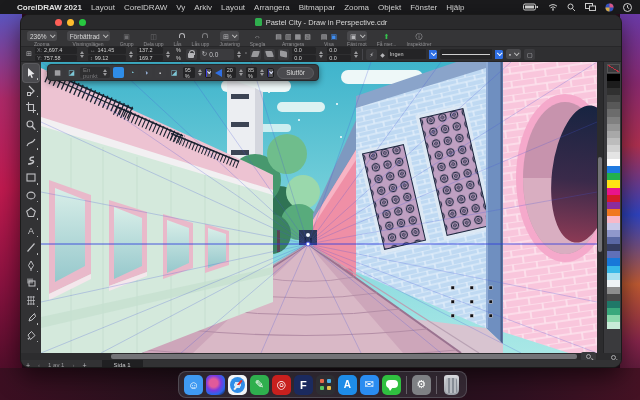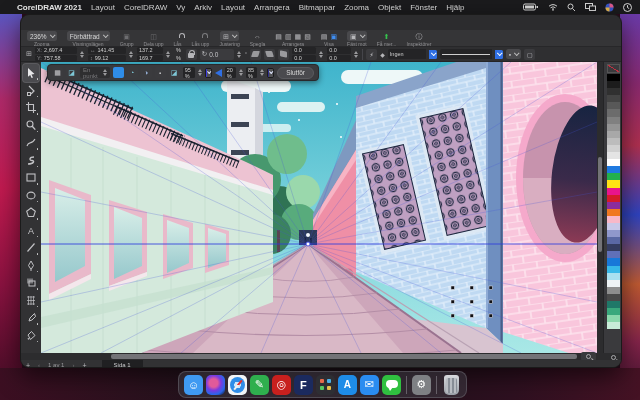--- a/index.html
+++ b/index.html
@@ -206,20 +206,31 @@
     <span class="mb-ico">
         <svg width="9" height="9">
           <circle cx="4.5" cy="4.5" r="4" fill="none" stroke="#d8d8d8" stroke-width="1"></circle>
           <path d="M4.5 2.2 V4.5 L6.2 5.6" stroke="#d8d8d8" stroke-width="1" fill="none"></path>
         </svg>
       </span>
   </div>
 
   <div class="cwin">
 
+    <div class="titlebar">
+      <div class="lights">
+        <span class="light l-red"></span>
+        <span class="light l-yel"></span>
+        <span class="light l-grn"></span>
+      </div>
+      <div class="wtitle">
+        <span class="doc-ico"></span>
+        <span>Pastel City - Draw in Perspective.cdr</span>
+      </div>
+    </div>
 
     <div class="toolbar1">
       <div class="tgroup">
         <div class="tgrow">
             <div class="dd">
               <span>236%</span>
               <span class="chev"></span>
             </div>
           </div>
         <div class="tlabel">Zooma</div>

